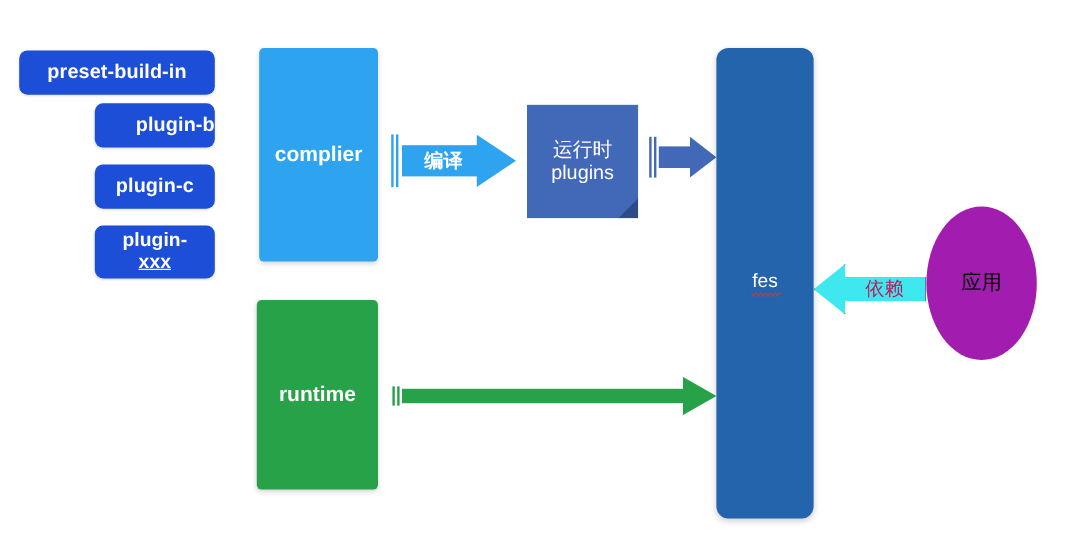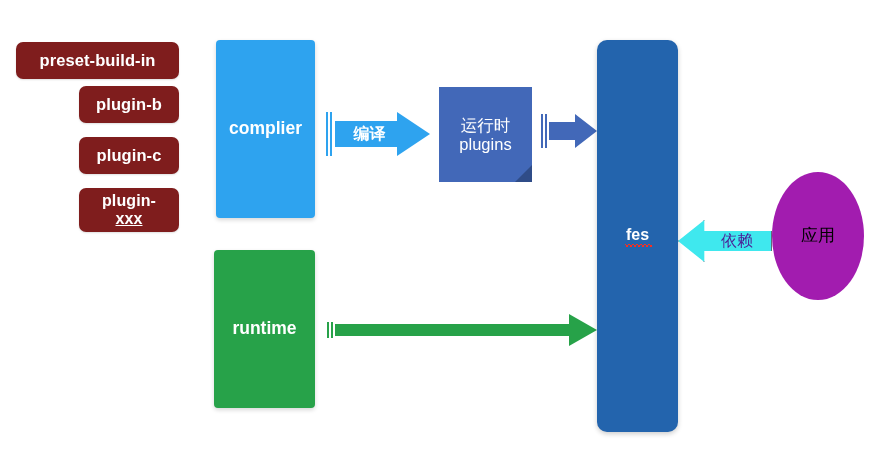--- a/index.html
+++ b/index.html
@@ -22,30 +22,30 @@
     box-sizing: border-box;
     display: flex;
     align-items: center;
     justify-content: center;
     text-align: center;
     line-height: 1.12;
   }
 
   
   .chip {
-    background: #7f1d1d;
+    background: #1d4ed8;
     border-radius: 7px;
     color: #ffffff;
     font-size: 16.5px;
     font-weight: 600;
     letter-spacing: .1px;
     box-shadow: 0 1px 2px rgba(0,0,0,.13);
   }
   #chip-preset { left: 16px;  top: 42px;  width: 163px; height: 37px; }
-  #chip-b      { left: 79px;  top: 86px;  width: 100px; height: 37px; }
+  #chip-b      { left: 79px;  top: 86px;  width: 100px; height: 37px; justify-content: flex-end; }
   #chip-c      { left: 79px;  top: 137px; width: 100px; height: 37px; }
   #chip-xxx    { left: 79px;  top: 188px; width: 100px; height: 44px;
                  font-size: 16px; }
   .ul-light { text-decoration: underline; text-decoration-color: #ffffff; }
 
   
   .block {
     border-radius: 4px;
     color: #ffffff;
     font-size: 17.5px;
@@ -56,21 +56,21 @@
   #blk-complier { left: 216px; top: 40px;  width: 99px;  height: 178px;
                   background: #2EA3EF; }
   #blk-runtime  { left: 214px; top: 250px; width: 101px; height: 158px;
                   background: #27A249; }
   #blk-fes {
     left: 597px; top: 40px; width: 81px; height: 392px;
     background: #2364AD;
     border-radius: 10px;
     color: #ffffff;
     font-size: 16px;
-    font-weight: 700;
+    font-weight: 400;
     align-items: center;
     box-shadow: 0 2px 5px rgba(0,0,0,.20);
   }
   
   .squiggle {
     position: relative;
     display: inline-block;
     padding-bottom: 2px;
   }
   .squiggle::after {
@@ -185,21 +185,21 @@
     position: absolute; inset: 0;
     background: #3FE8EE;
     border: 1px solid #5F6B7A;
     box-sizing: border-box;
     clip-path: polygon(0 50%, 28% 0, 28% 26%, 100% 26%, 100% 74%, 28% 74%, 28% 100%);
   }
   #arrow-depend .label {
     position: absolute;
     left: 26px; right: 2px; top: 0; bottom: 0;
     display: flex; align-items: center; justify-content: center;
-    color: #4c1d95;
+    color: #be185d;
     font-size: 16px;
     font-weight: 400;
   }
 </style>
 </head>
 <body>
 
 <div id="canvas">
 
   <div class="node chip" id="chip-preset">

